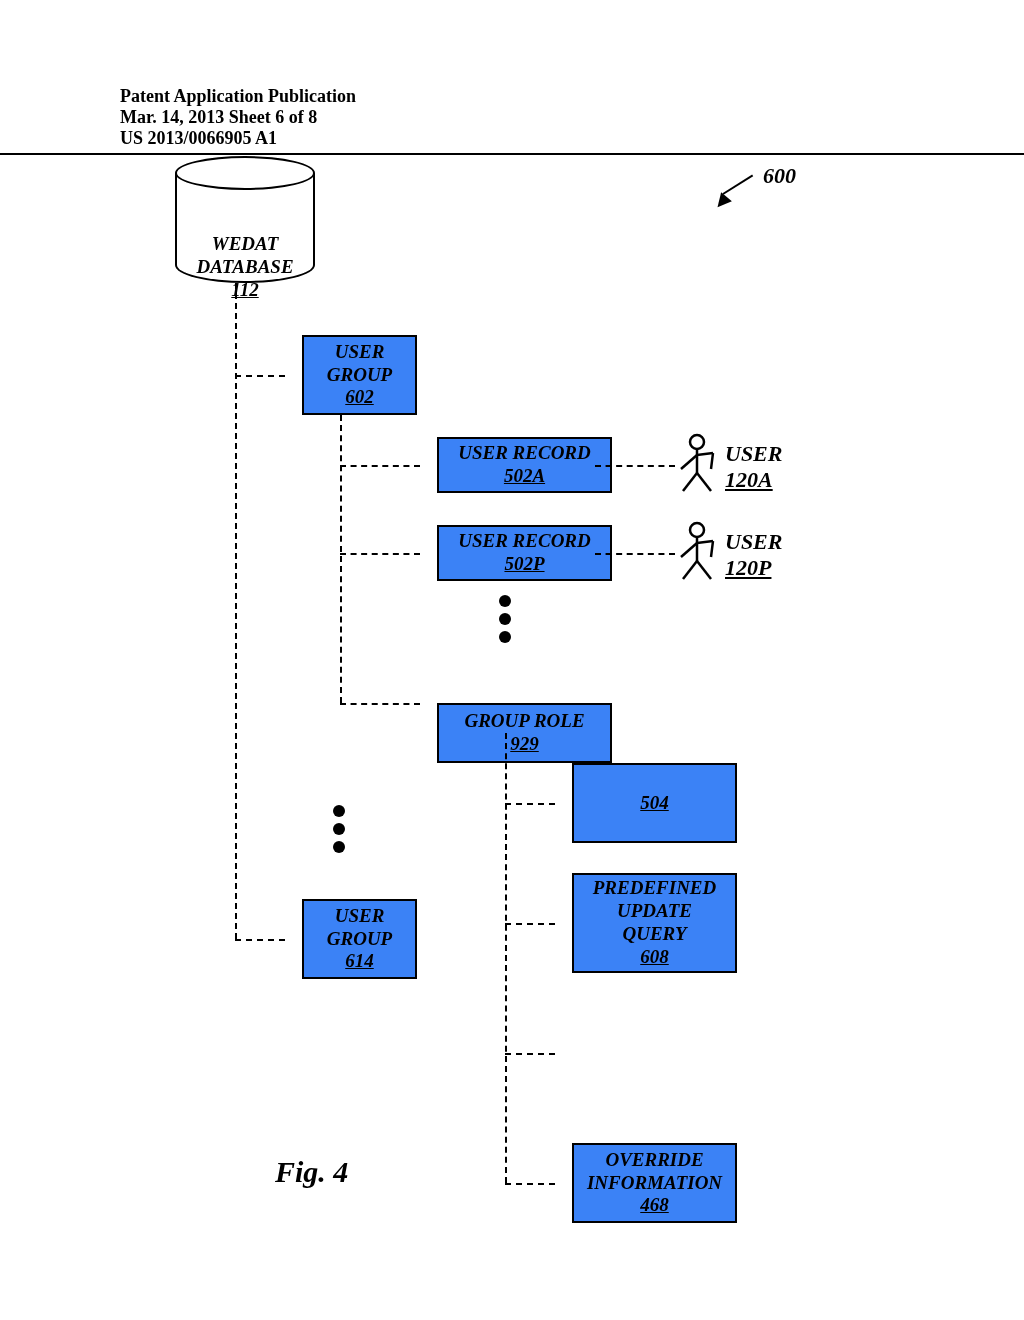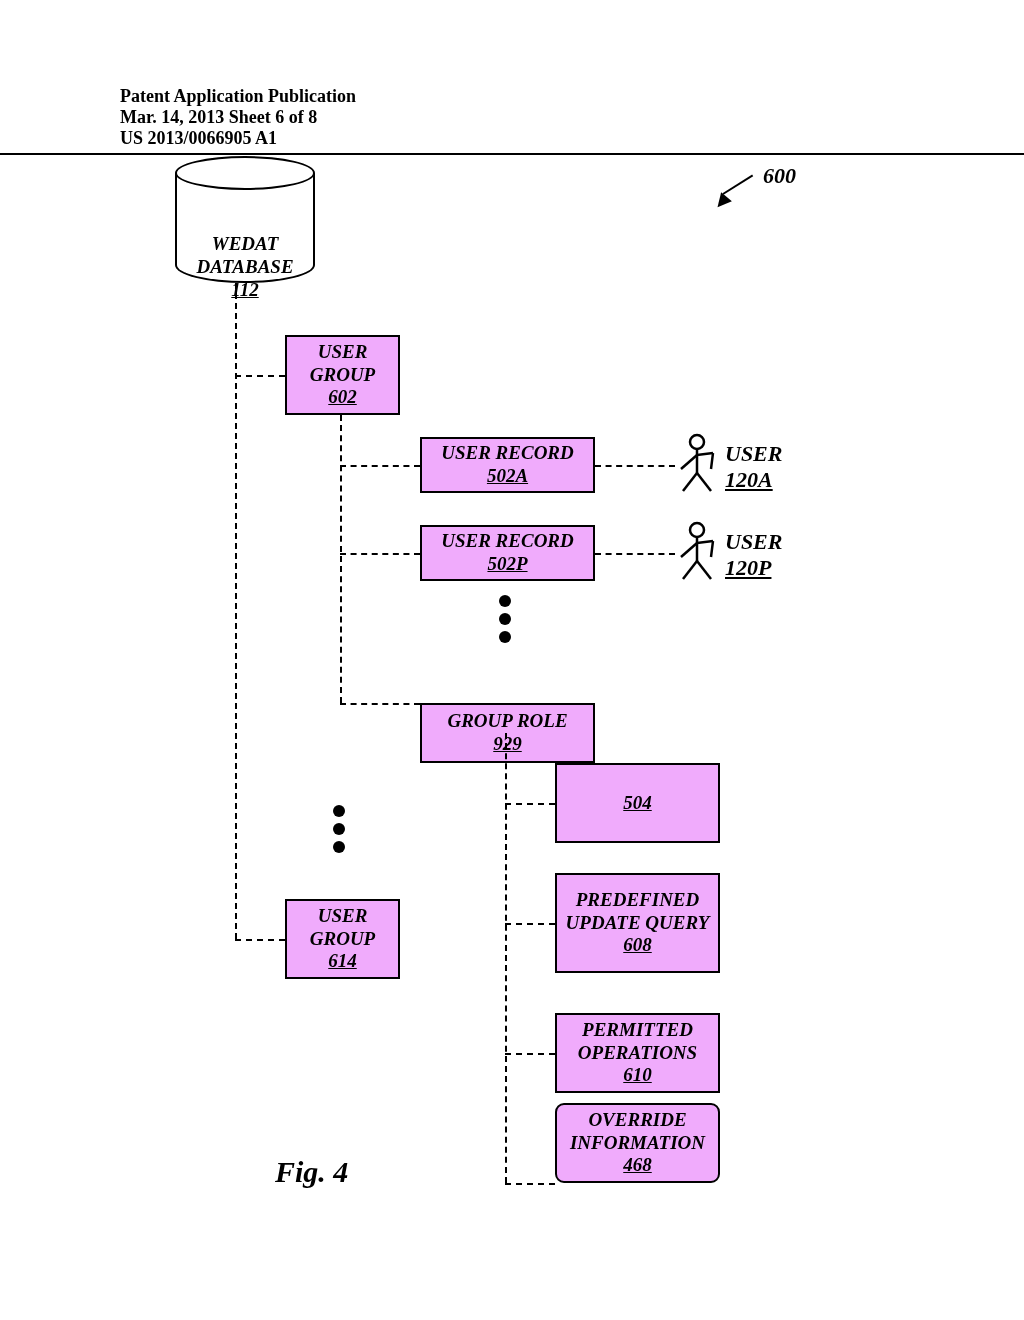--- a/index.html
+++ b/index.html
@@ -31,31 +31,32 @@
   .diagram {
     position: absolute;
     top: 155px;
     left: 155px;
     width: 750px;
     height: 1100px;
   }
   .box {
     position: absolute;
     border: 2.5px solid #000;
-    background: #f0abfc;
+    background: #3b82f6;
     text-align: center;
     display: flex;
     flex-direction: column;
     align-items: center;
     justify-content: center;
     font-style: italic;
     font-weight: bold;
     font-size: 19px;
     line-height: 1.2;
-    padding: 4px 5px;
+    padding: 4px 16px;
+    margin-left: 17px;
   }
   .ref {
     text-decoration: underline;
     display: block;
   }
   .cylinder {
     position: absolute;
     text-align: center;
   }
   .cylinder .body {
@@ -256,26 +257,22 @@
 
   <div class="box" style="left:400px; top:608px; width:165px; height:80px;">
     <span class="ref">504</span>
   </div>
 
   <div class="box" style="left:400px; top:718px; width:165px; height:100px;">
     <span>PREDEFINED UPDATE QUERY</span>
     <span class="ref">608</span>
   </div>
 
-  <div class="box" style="left:400px; top:858px; width:165px; height:80px;">
-    <span>PERMITTED OPERATIONS</span>
-    <span class="ref">610</span>
-  </div>
-
-  <div class="box" style="left:400px; top:948px; width:165px; height:80px;border-radius:9px;">
+
+  <div class="box" style="left:400px; top:988px; width:165px; height:80px;">
     <span>OVERRIDE INFORMATION</span>
     <span class="ref">468</span>
   </div>
 
   <div class="dots" style="left:178px; top:650px;">
     <div class="dot"></div>
       <div class="dot"></div>
       <div class="dot"></div>
   </div>
 

